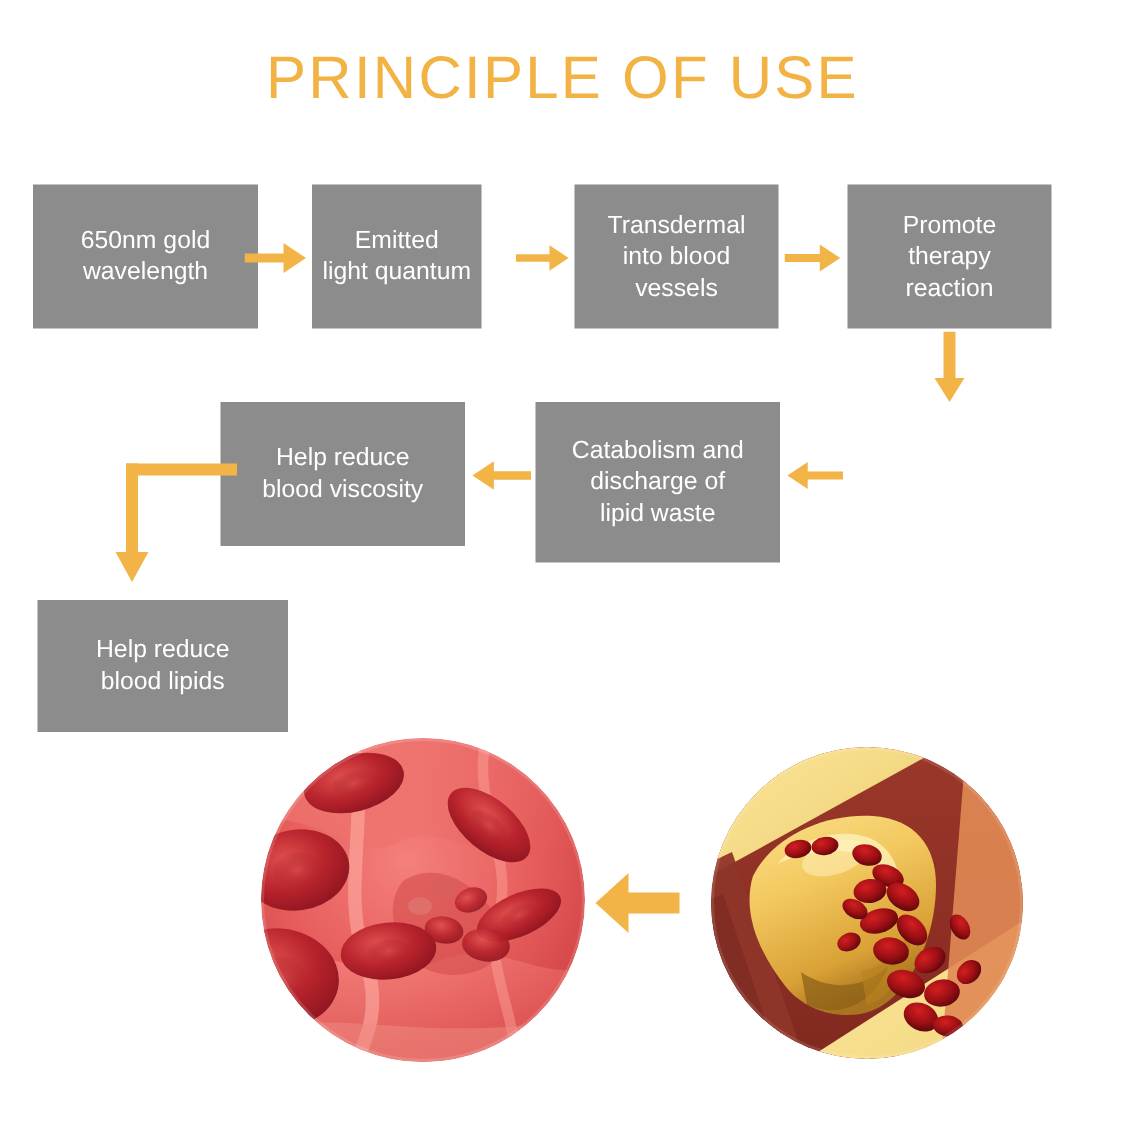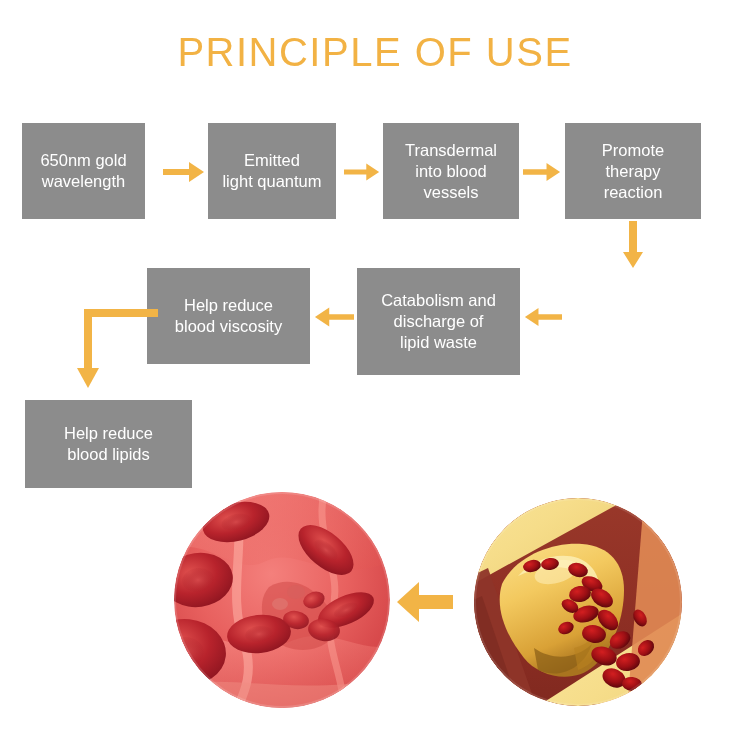--- a/index.html
+++ b/index.html
@@ -87,24 +87,24 @@
   }
   .circle-photo svg { display: block; }
 </style>
 </head>
 <body>
 
 <div id="page-root">
 
   <div class="title">PRINCIPLE OF USE</div>
 
-  <div class="flow-box" style="left:22px;  top:123px; width:123px; height:96px;">650nm gold
+  <div class="flow-box" style="left:22px;  top:123px; width:150px; height:96px;">650nm gold
 wavelength</div>
 
-  <div class="flow-box" style="left:208px; top:123px; width:128px; height:96px;">Emitted
+  <div class="flow-box" style="left:208px; top:123px; width:113px; height:96px;">Emitted
 light quantum</div>
 
   <div class="flow-box" style="left:383px; top:123px; width:136px; height:96px;">Transdermal
 into blood
 vessels</div>
 
   <div class="flow-box" style="left:565px; top:123px; width:136px; height:96px;">Promote
 therapy
 reaction</div>
 

